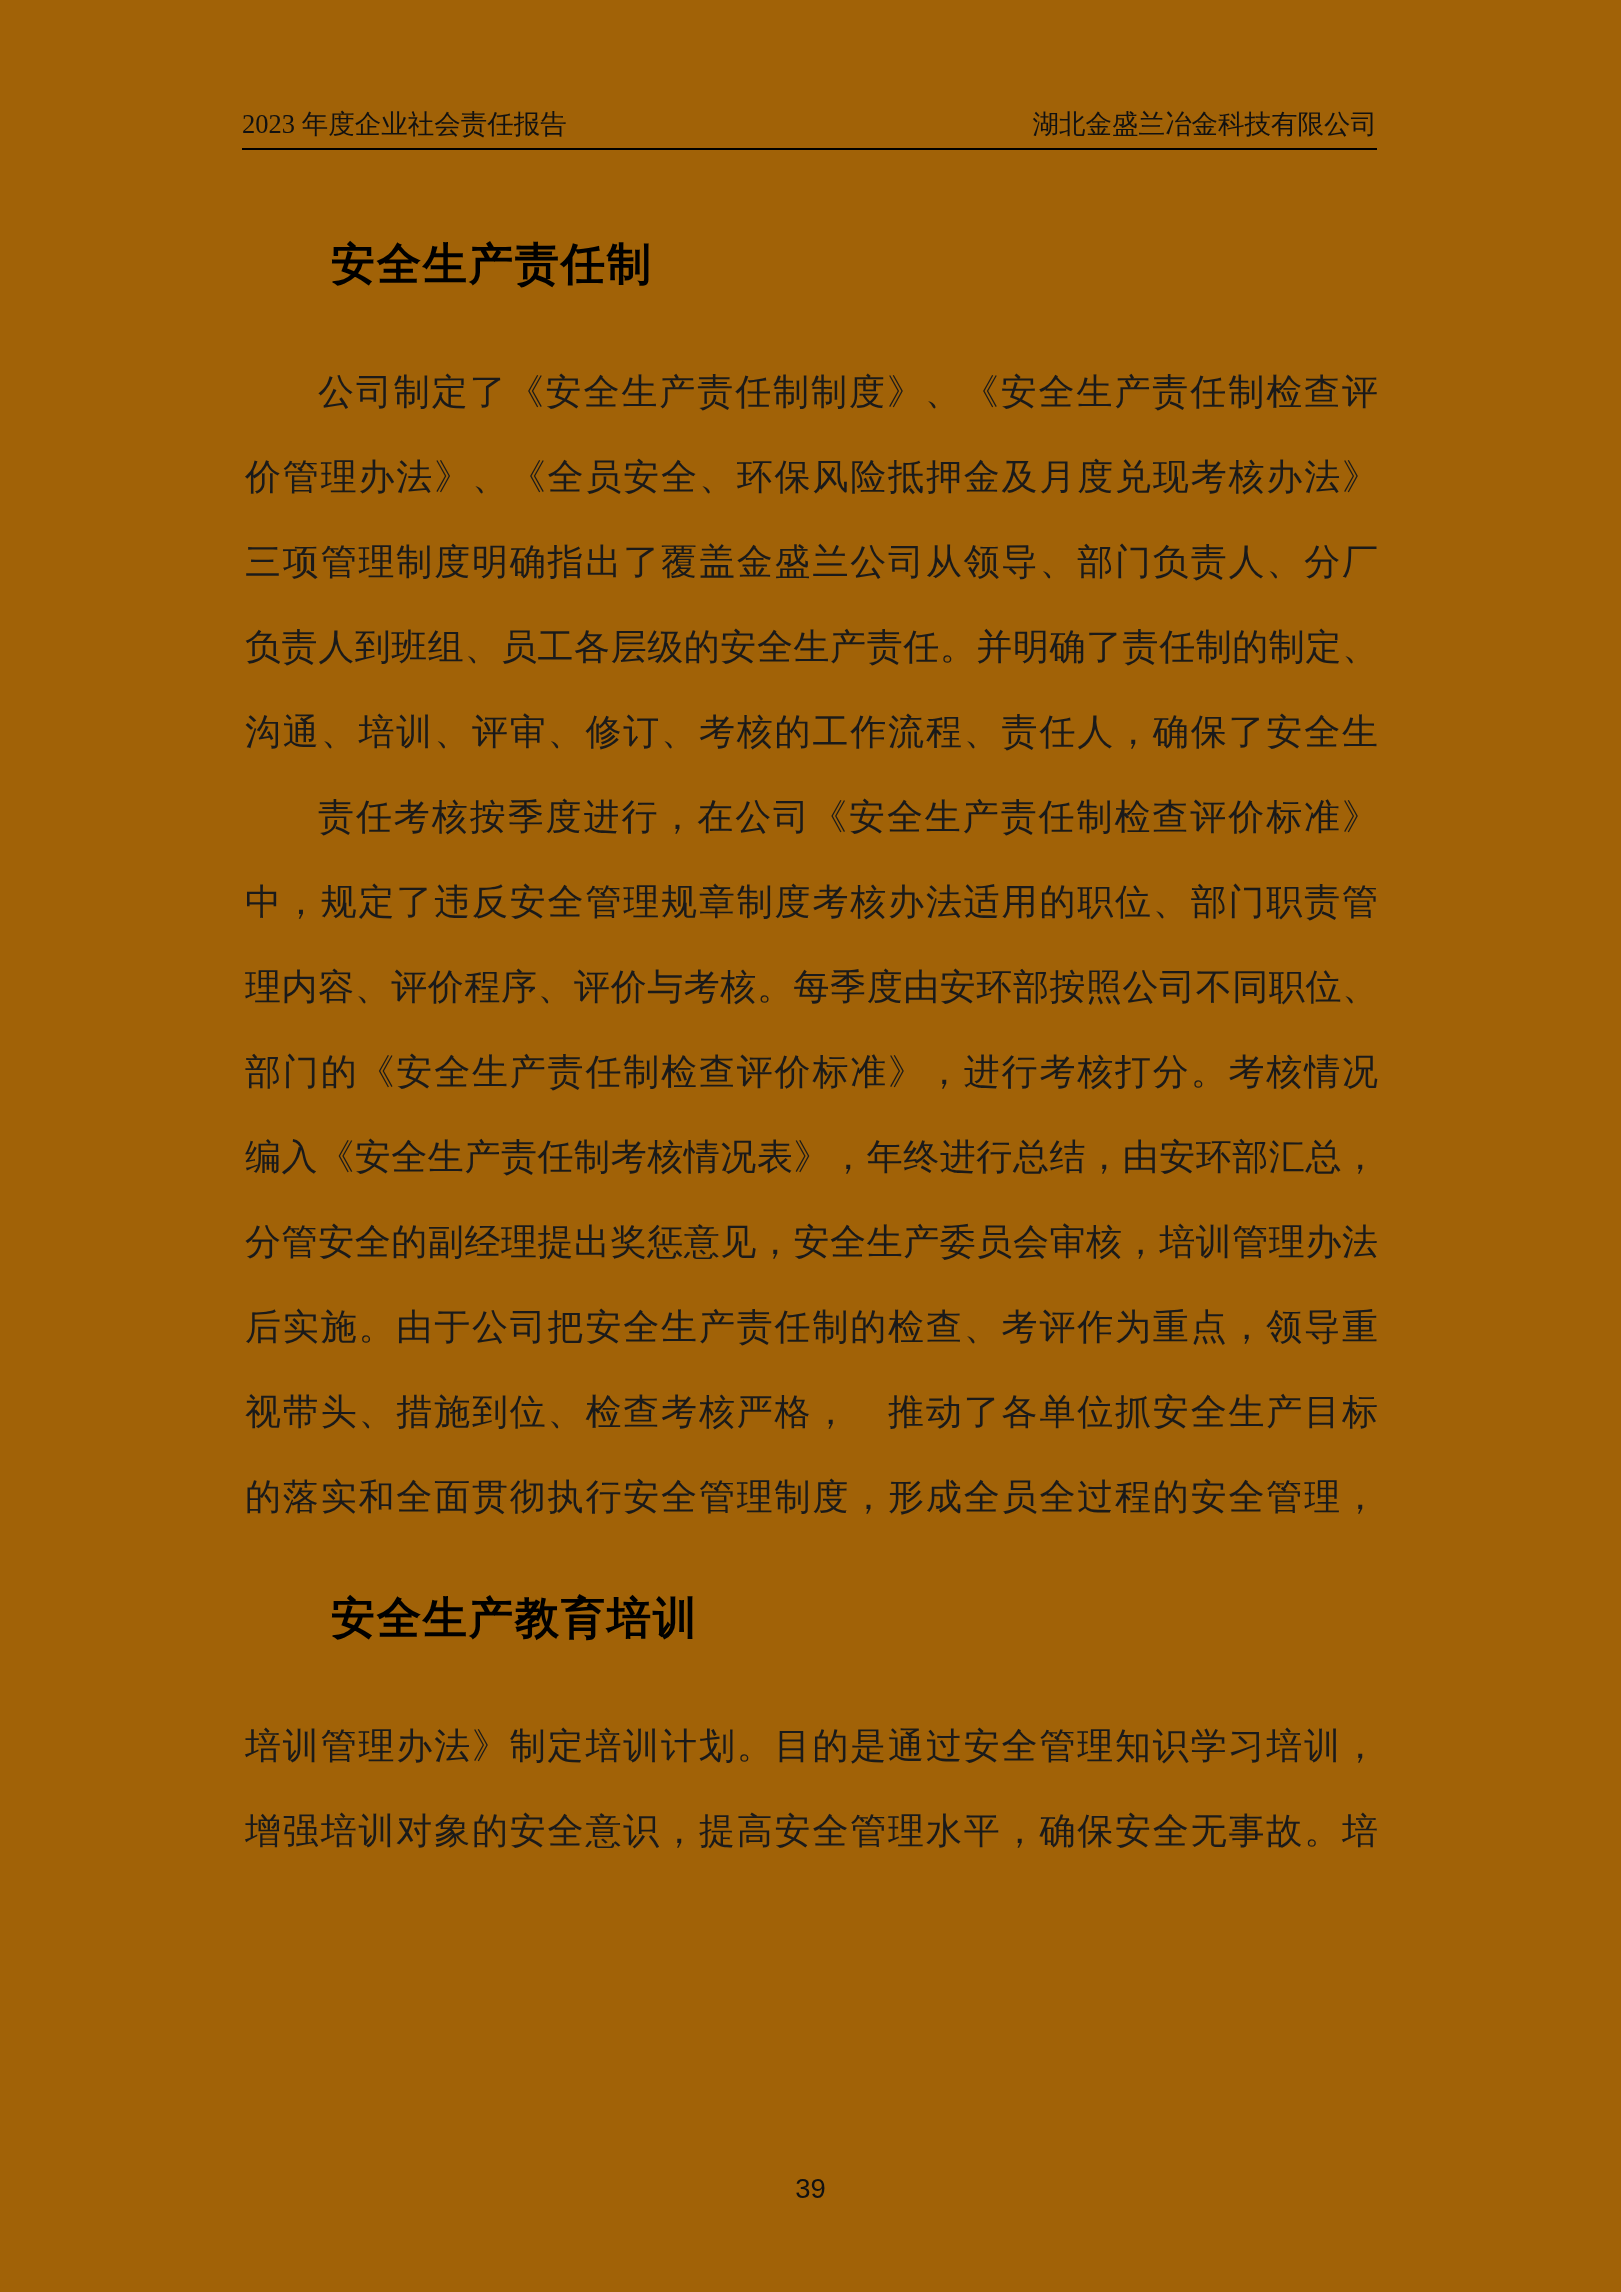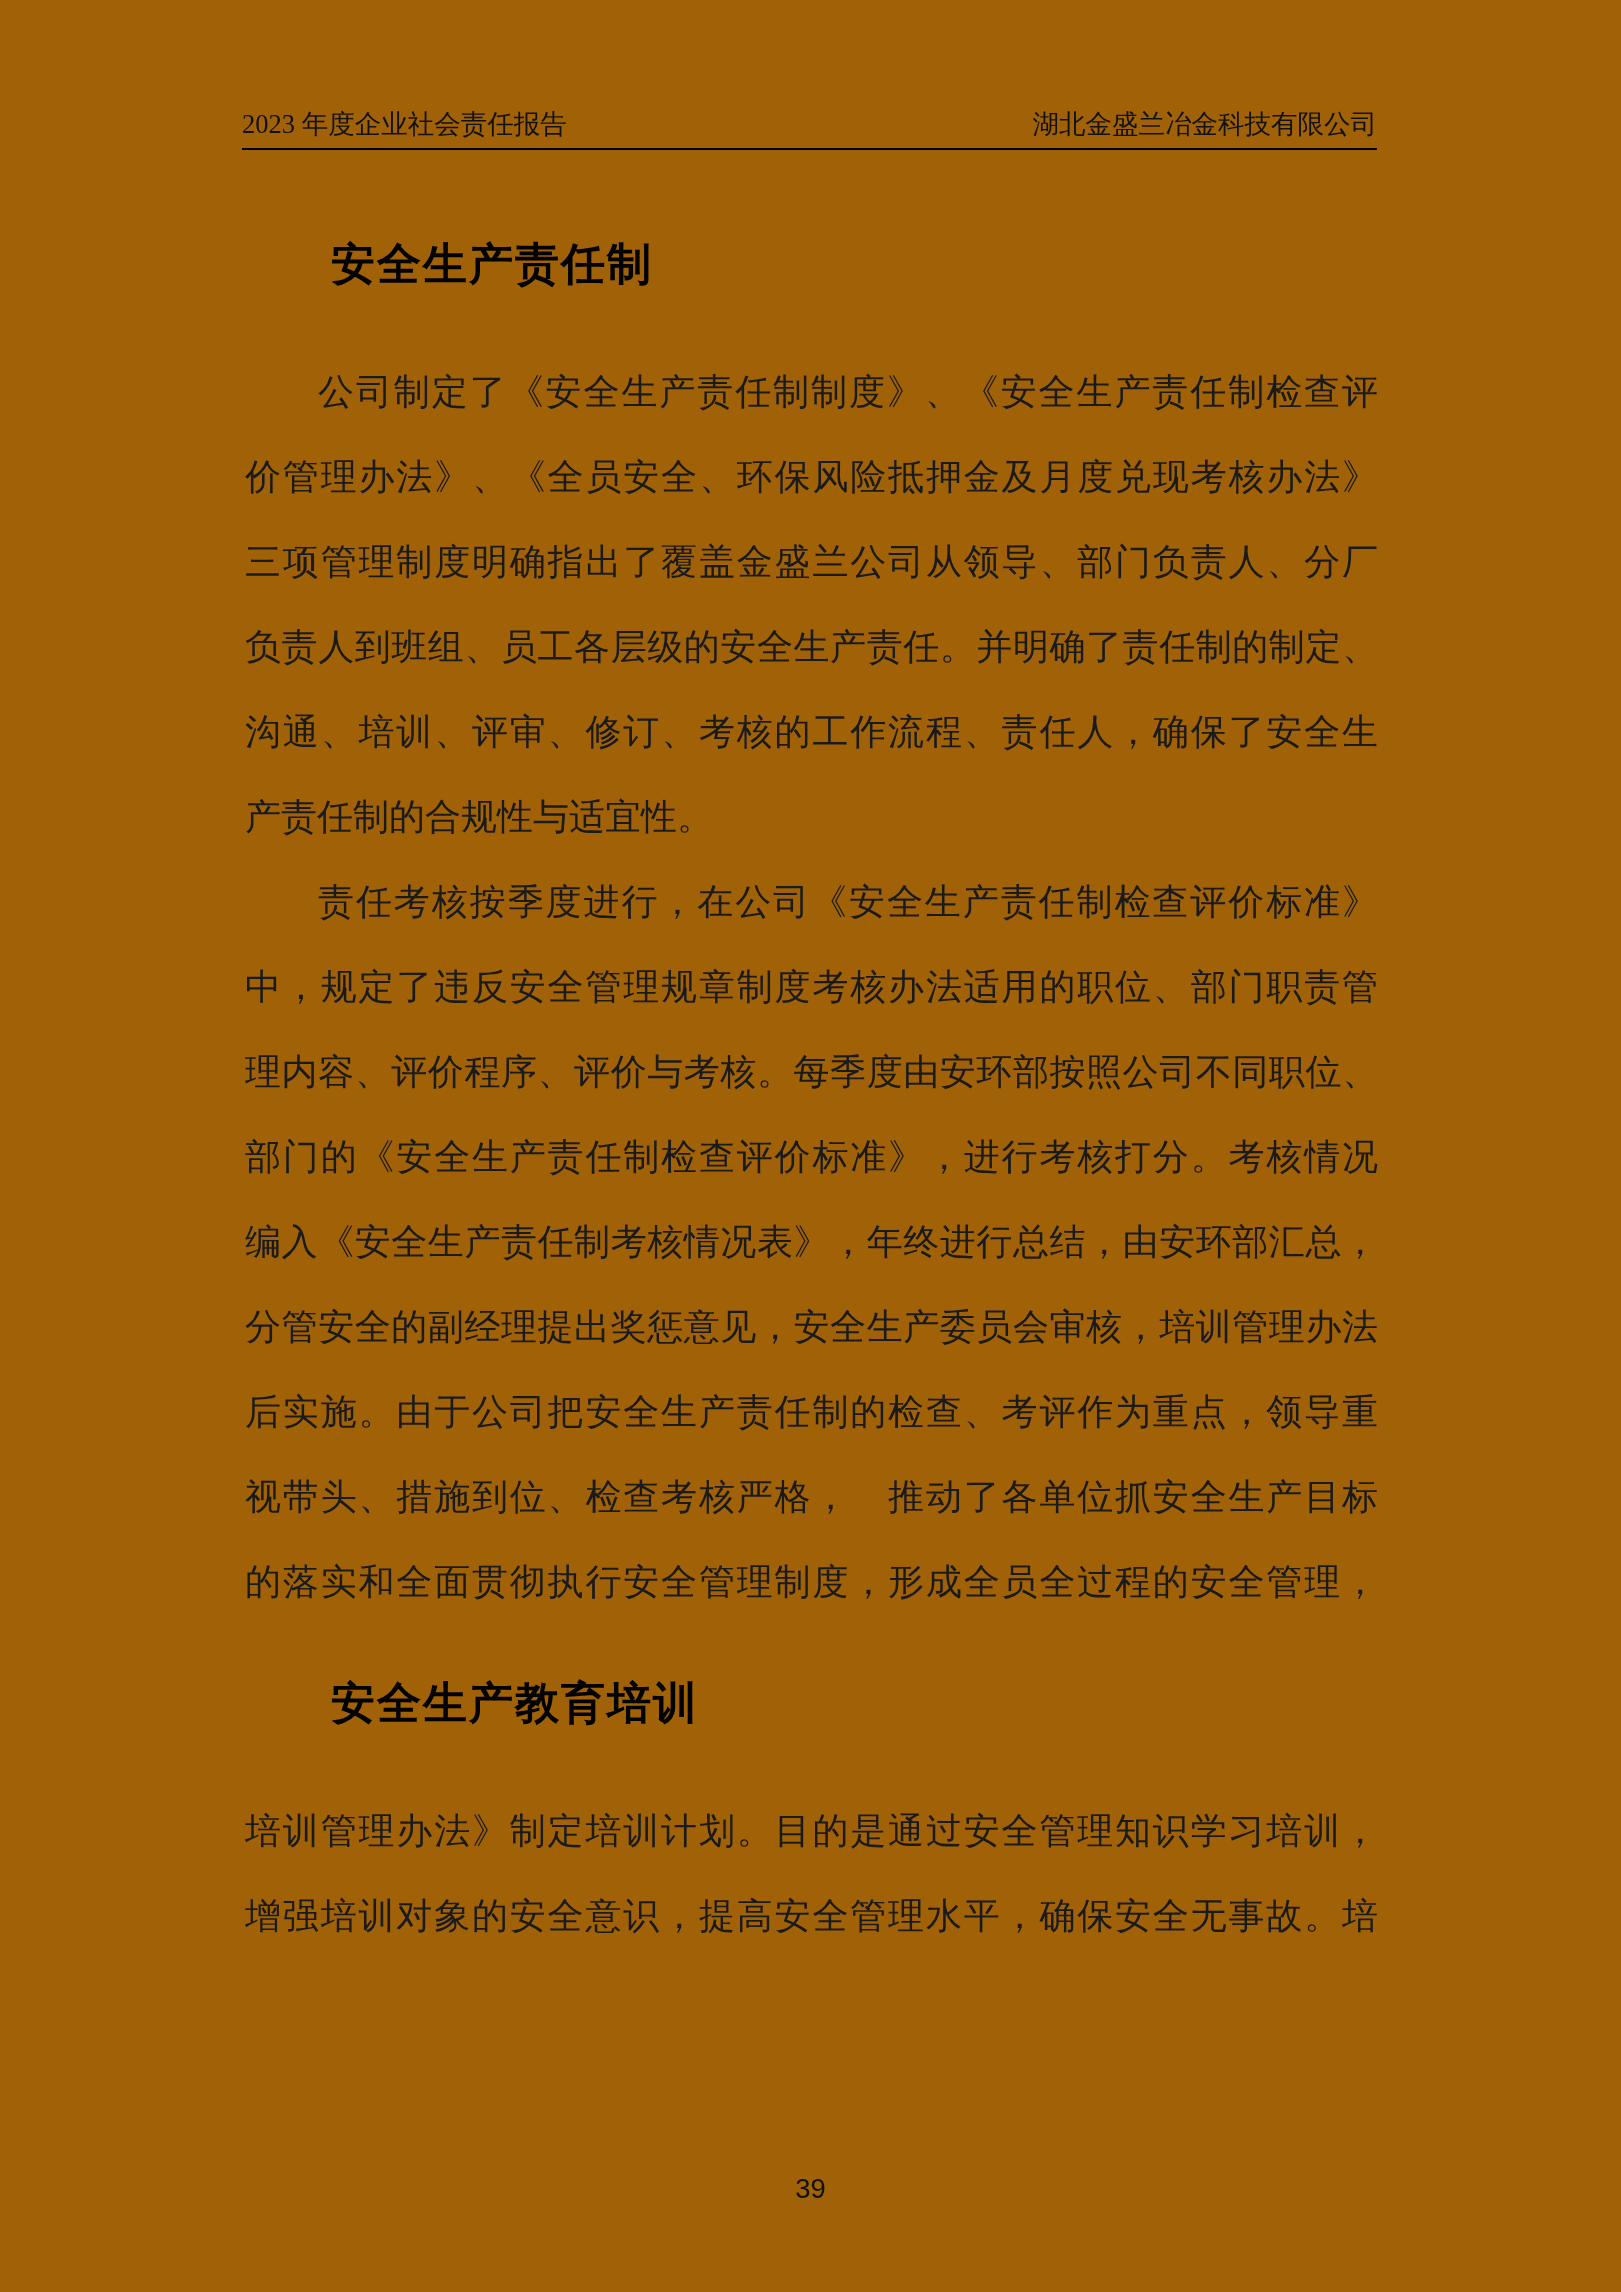--- a/index.html
+++ b/index.html
@@ -93,21 +93,20 @@
 
   <main class="content">
       <section>
         <h2 class="section-heading">安全生产责任制</h2>
         <div class="para">
           <div class="line first">公司制定了《安全生产责任制制度》、《安全生产责任制检查评</div>
           <div class="line">价管理办法》、《全员安全、环保风险抵押金及月度兑现考核办法》</div>
           <div class="line">三项管理制度明确指出了覆盖金盛兰公司从领导、部门负责人、分厂</div>
           <div class="line">负责人到班组、员工各层级的安全生产责任。并明确了责任制的制定、</div>
           <div class="line">沟通、培训、评审、修订、考核的工作流程、责任人，确保了安全生</div>
-          <div class="line endp">产责任制的合规性与适宜性。</div>
         </div>
         <div class="para">
           <div class="line first">责任考核按季度进行，在公司《安全生产责任制检查评价标准》</div>
           <div class="line">中，规定了违反安全管理规章制度考核办法适用的职位、部门职责管</div>
           <div class="line">理内容、评价程序、评价与考核。每季度由安环部按照公司不同职位、</div>
           <div class="line">部门的《安全生产责任制检查评价标准》，进行考核打分。考核情况</div>
           <div class="line">编入《安全生产责任制考核情况表》，年终进行总结，由安环部汇总，</div>
           <div class="line">分管安全的副经理提出奖惩意见，安全生产委员会审核，培训管理办法</div>
           <div class="line">后实施。由于公司把安全生产责任制的检查、考评作为重点，领导重</div>
           <div class="line">视带头、措施到位、检查考核严格，　推动了各单位抓安全生产目标</div>

